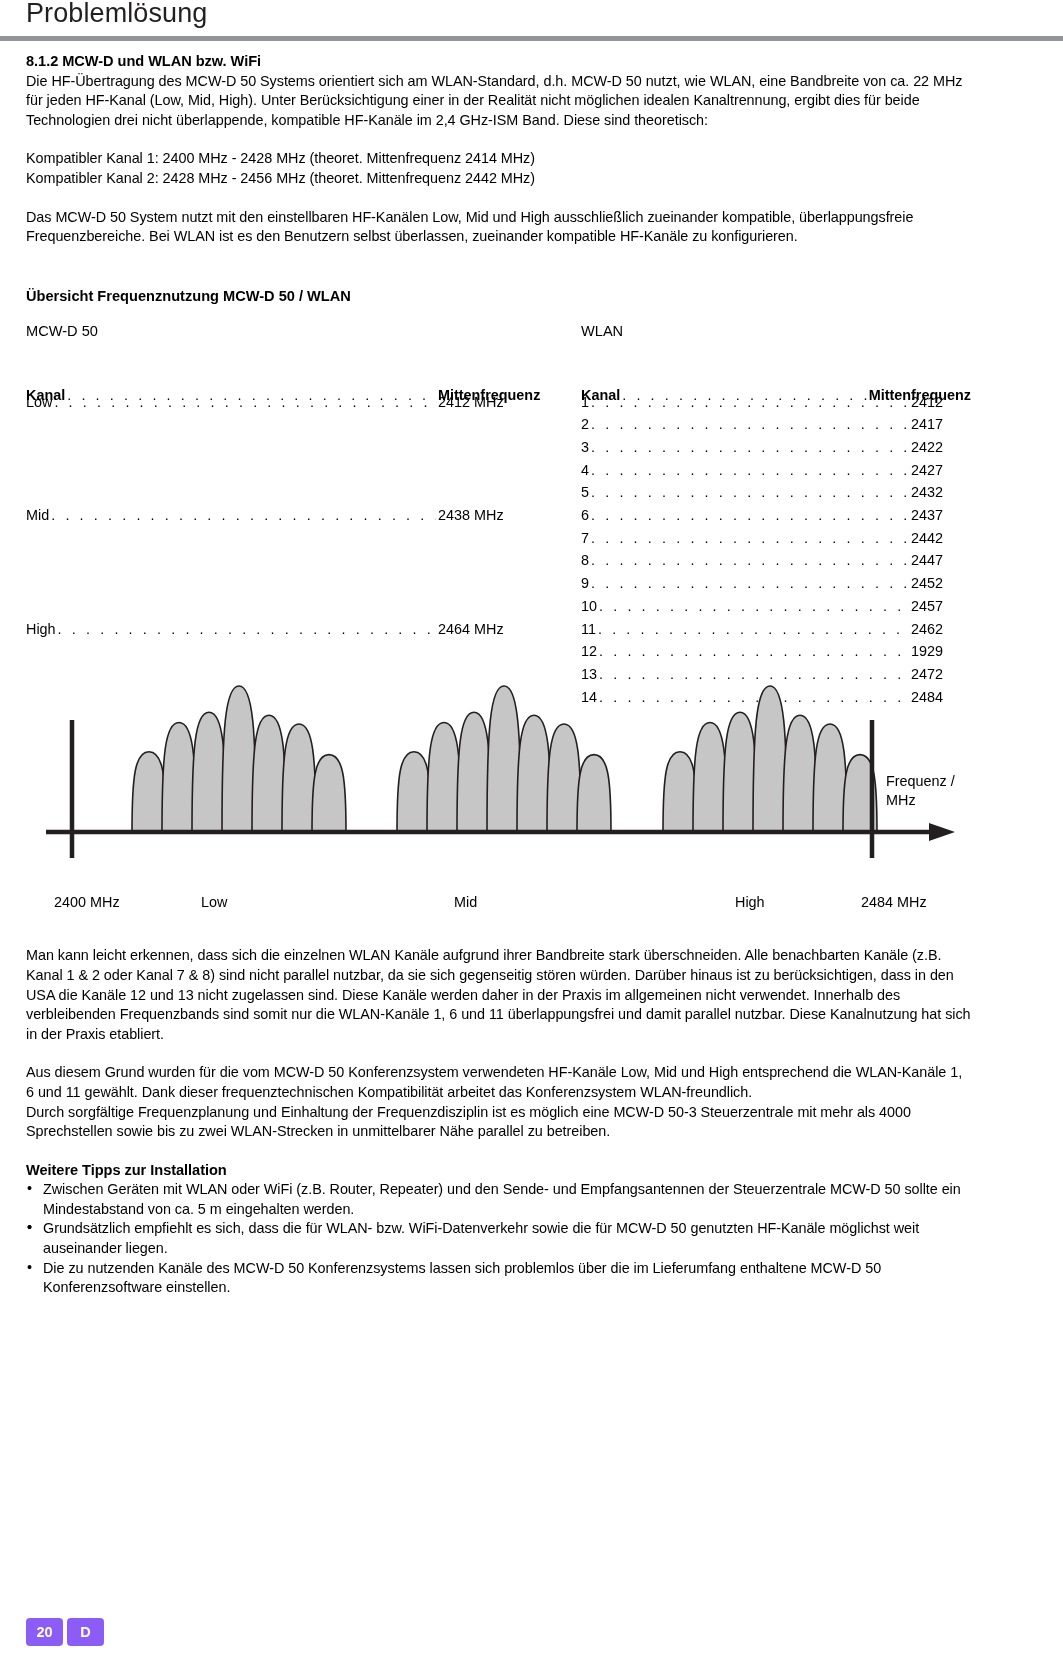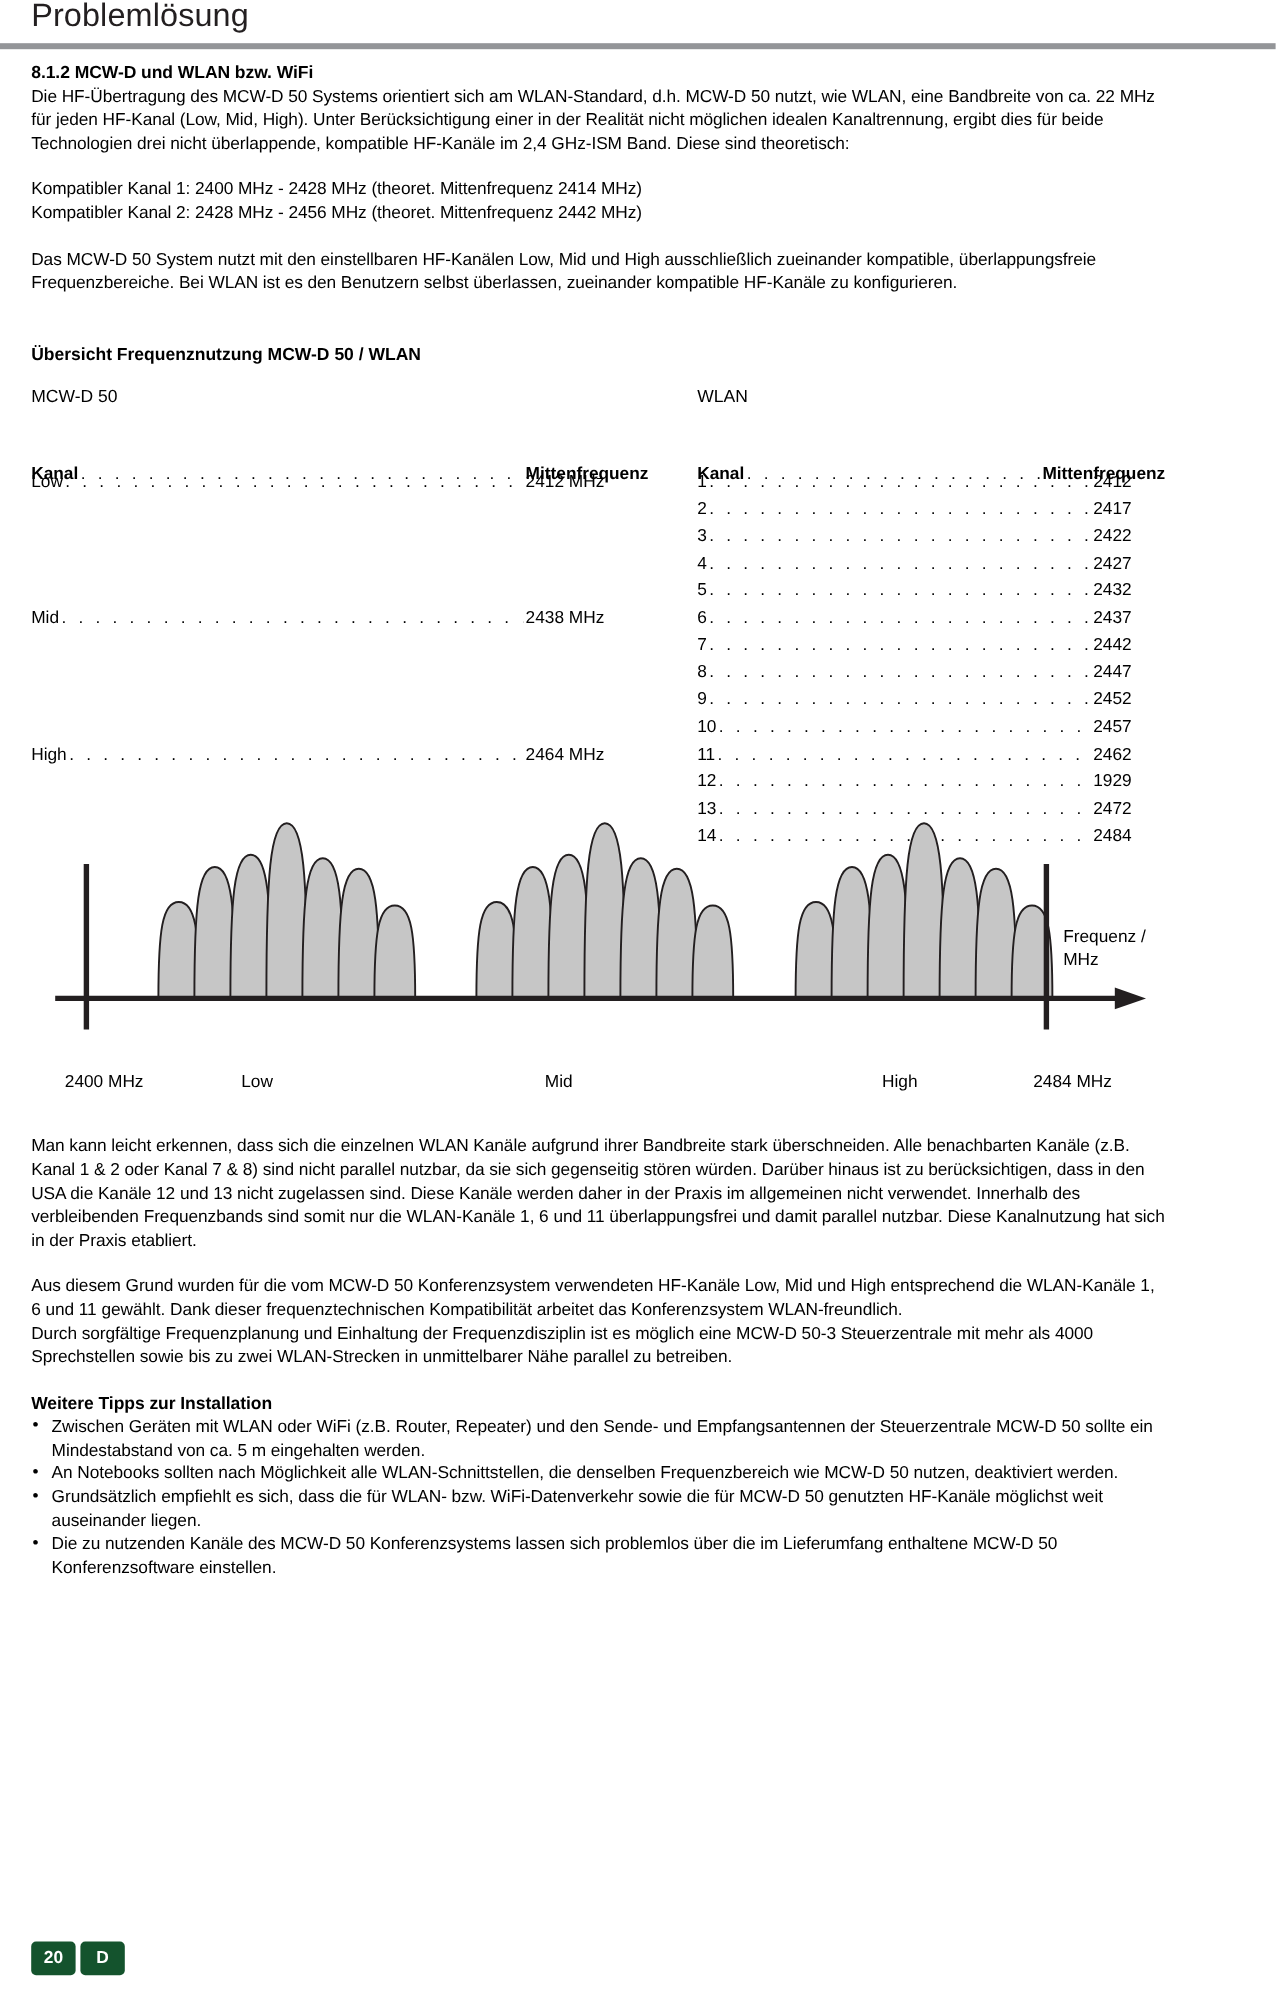--- a/index.html
+++ b/index.html
@@ -178,21 +178,21 @@
     position: absolute;
     left: 26px;
     bottom: 18px;
     display: flex;
     gap: 4px;
   }
   .foot-box {
     width: 37px;
     height: 28px;
     border-radius: 4px;
-    background: #14532d;
+    background: #8b5cf6;
     color: #ffffff;
     font-size: 14.5px;
     font-weight: bold;
     display: flex;
     align-items: center;
     justify-content: center;
   }
 </style>
 </head>
 <body>
@@ -394,21 +394,20 @@
   <div class="gap-sm"></div>
 
   <div class="sect-heading">Weitere Tipps zur Installation</div>
   <ul class="tips">
     <li>
       <span class="bullet">•</span>
       <span>Zwischen Geräten mit WLAN oder WiFi (z.B. Router, Repeater) und den Sende- und Empfangsantennen der Steuerzentrale MCW-D 50 sollte ein Mindestabstand von ca. 5 m eingehalten werden.</span>
     </li>
     <li>
       <span class="bullet">•</span>
-      <span>An Notebooks sollten nach Möglichkeit alle WLAN-Schnittstellen, die denselben Frequenzbereich wie MCW-D 50 nutzen, deaktiviert werden.</span>
     </li>
     <li>
       <span class="bullet">•</span>
       <span>Grundsätzlich empfiehlt es sich, dass die für WLAN- bzw. WiFi-Datenverkehr sowie die für MCW-D 50 genutzten HF-Kanäle möglichst weit auseinander liegen.</span>
     </li>
     <li>
       <span class="bullet">•</span>
       <span>Die zu nutzenden Kanäle des MCW-D 50 Konferenzsystems lassen sich problemlos über die im Lieferumfang enthaltene MCW-D 50 Konferenzsoftware einstellen.</span>
     </li>
   </ul>

